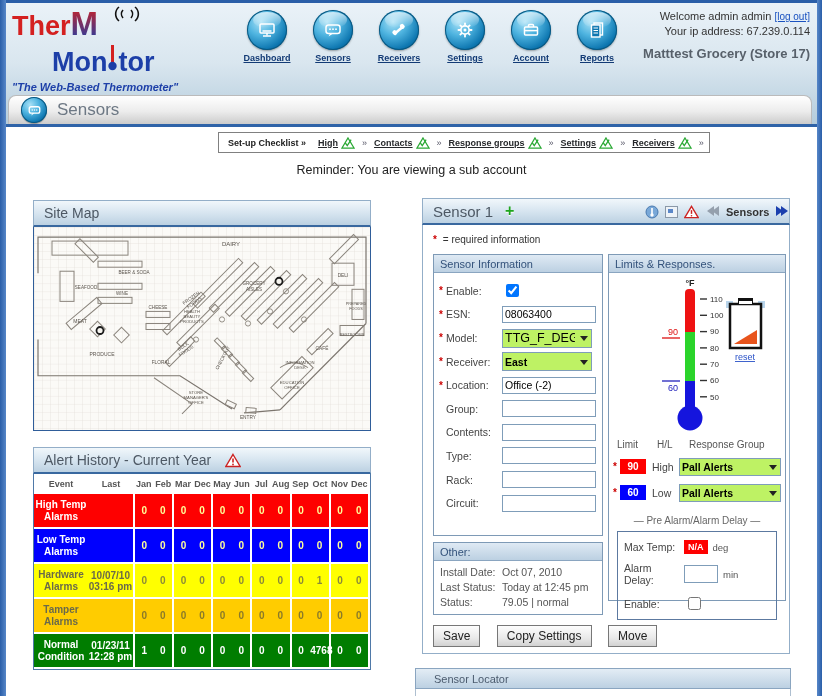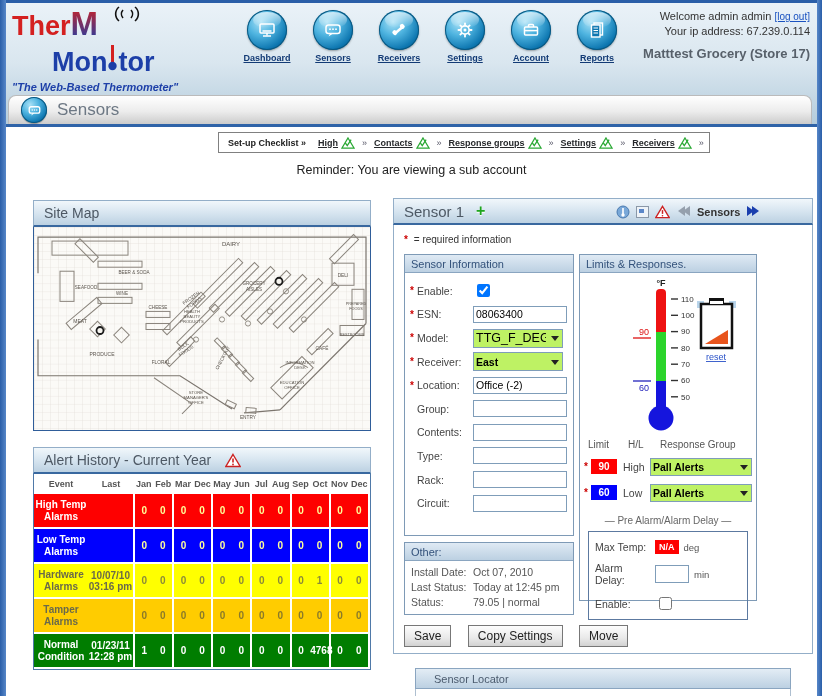--- a/index.html
+++ b/index.html
@@ -75,21 +75,21 @@
   table.alert{border-collapse:collapse;width:100%;table-layout:fixed;}
   table.alert th{height:20px;font-size:9px;color:#555;font-weight:bold;padding:0;}
   table.alert td{height:33px;padding:0;text-align:center;font-size:10px;font-weight:bold;border-bottom:2px solid #fff;}
   .c-event{width:54px;}
   .c-last{width:46px;font-size:9.5px;}
   td.c-last{font-size:9px;line-height:11px;}
   td.c-event{line-height:12px;}
   .grp-end{border-right:2px solid #fff;}
 
   
-  .sensor-panel{left:393px;top:198px;width:420px;}
+  .sensor-panel{left:422px;top:198px;width:368px;}
   .sensor-head{position:relative;}
   .sensor-title{font-size:15px;}
   .add-plus{color:#1fa51f;font-size:16px;font-weight:bold;margin-left:12px;text-shadow:0 1px 0 #fff;cursor:pointer;line-height:14px;}
   .head-icons{position:absolute;left:222px;top:6px;display:flex;gap:6px;align-items:center;}
   .pager{position:absolute;left:284px;top:7px;display:flex;align-items:center;gap:3px;font-size:11px;font-weight:bold;color:#333;}
   .tl,.tr{width:0;height:0;display:inline-block;}
   .tl{border-right:7px solid #95a0ad;border-top:5px solid transparent;border-bottom:5px solid transparent;margin-right:-2px;}
   .tr{border-left:7px solid #1b3fae;border-top:5px solid transparent;border-bottom:5px solid transparent;margin-left:-2px;}
   .pager-label{margin:0 6px;cursor:pointer;}
   .sensor-body{position:relative;height:429px;border:1px solid #93aec8;border-top:none;background:#fff;box-sizing:border-box;}

